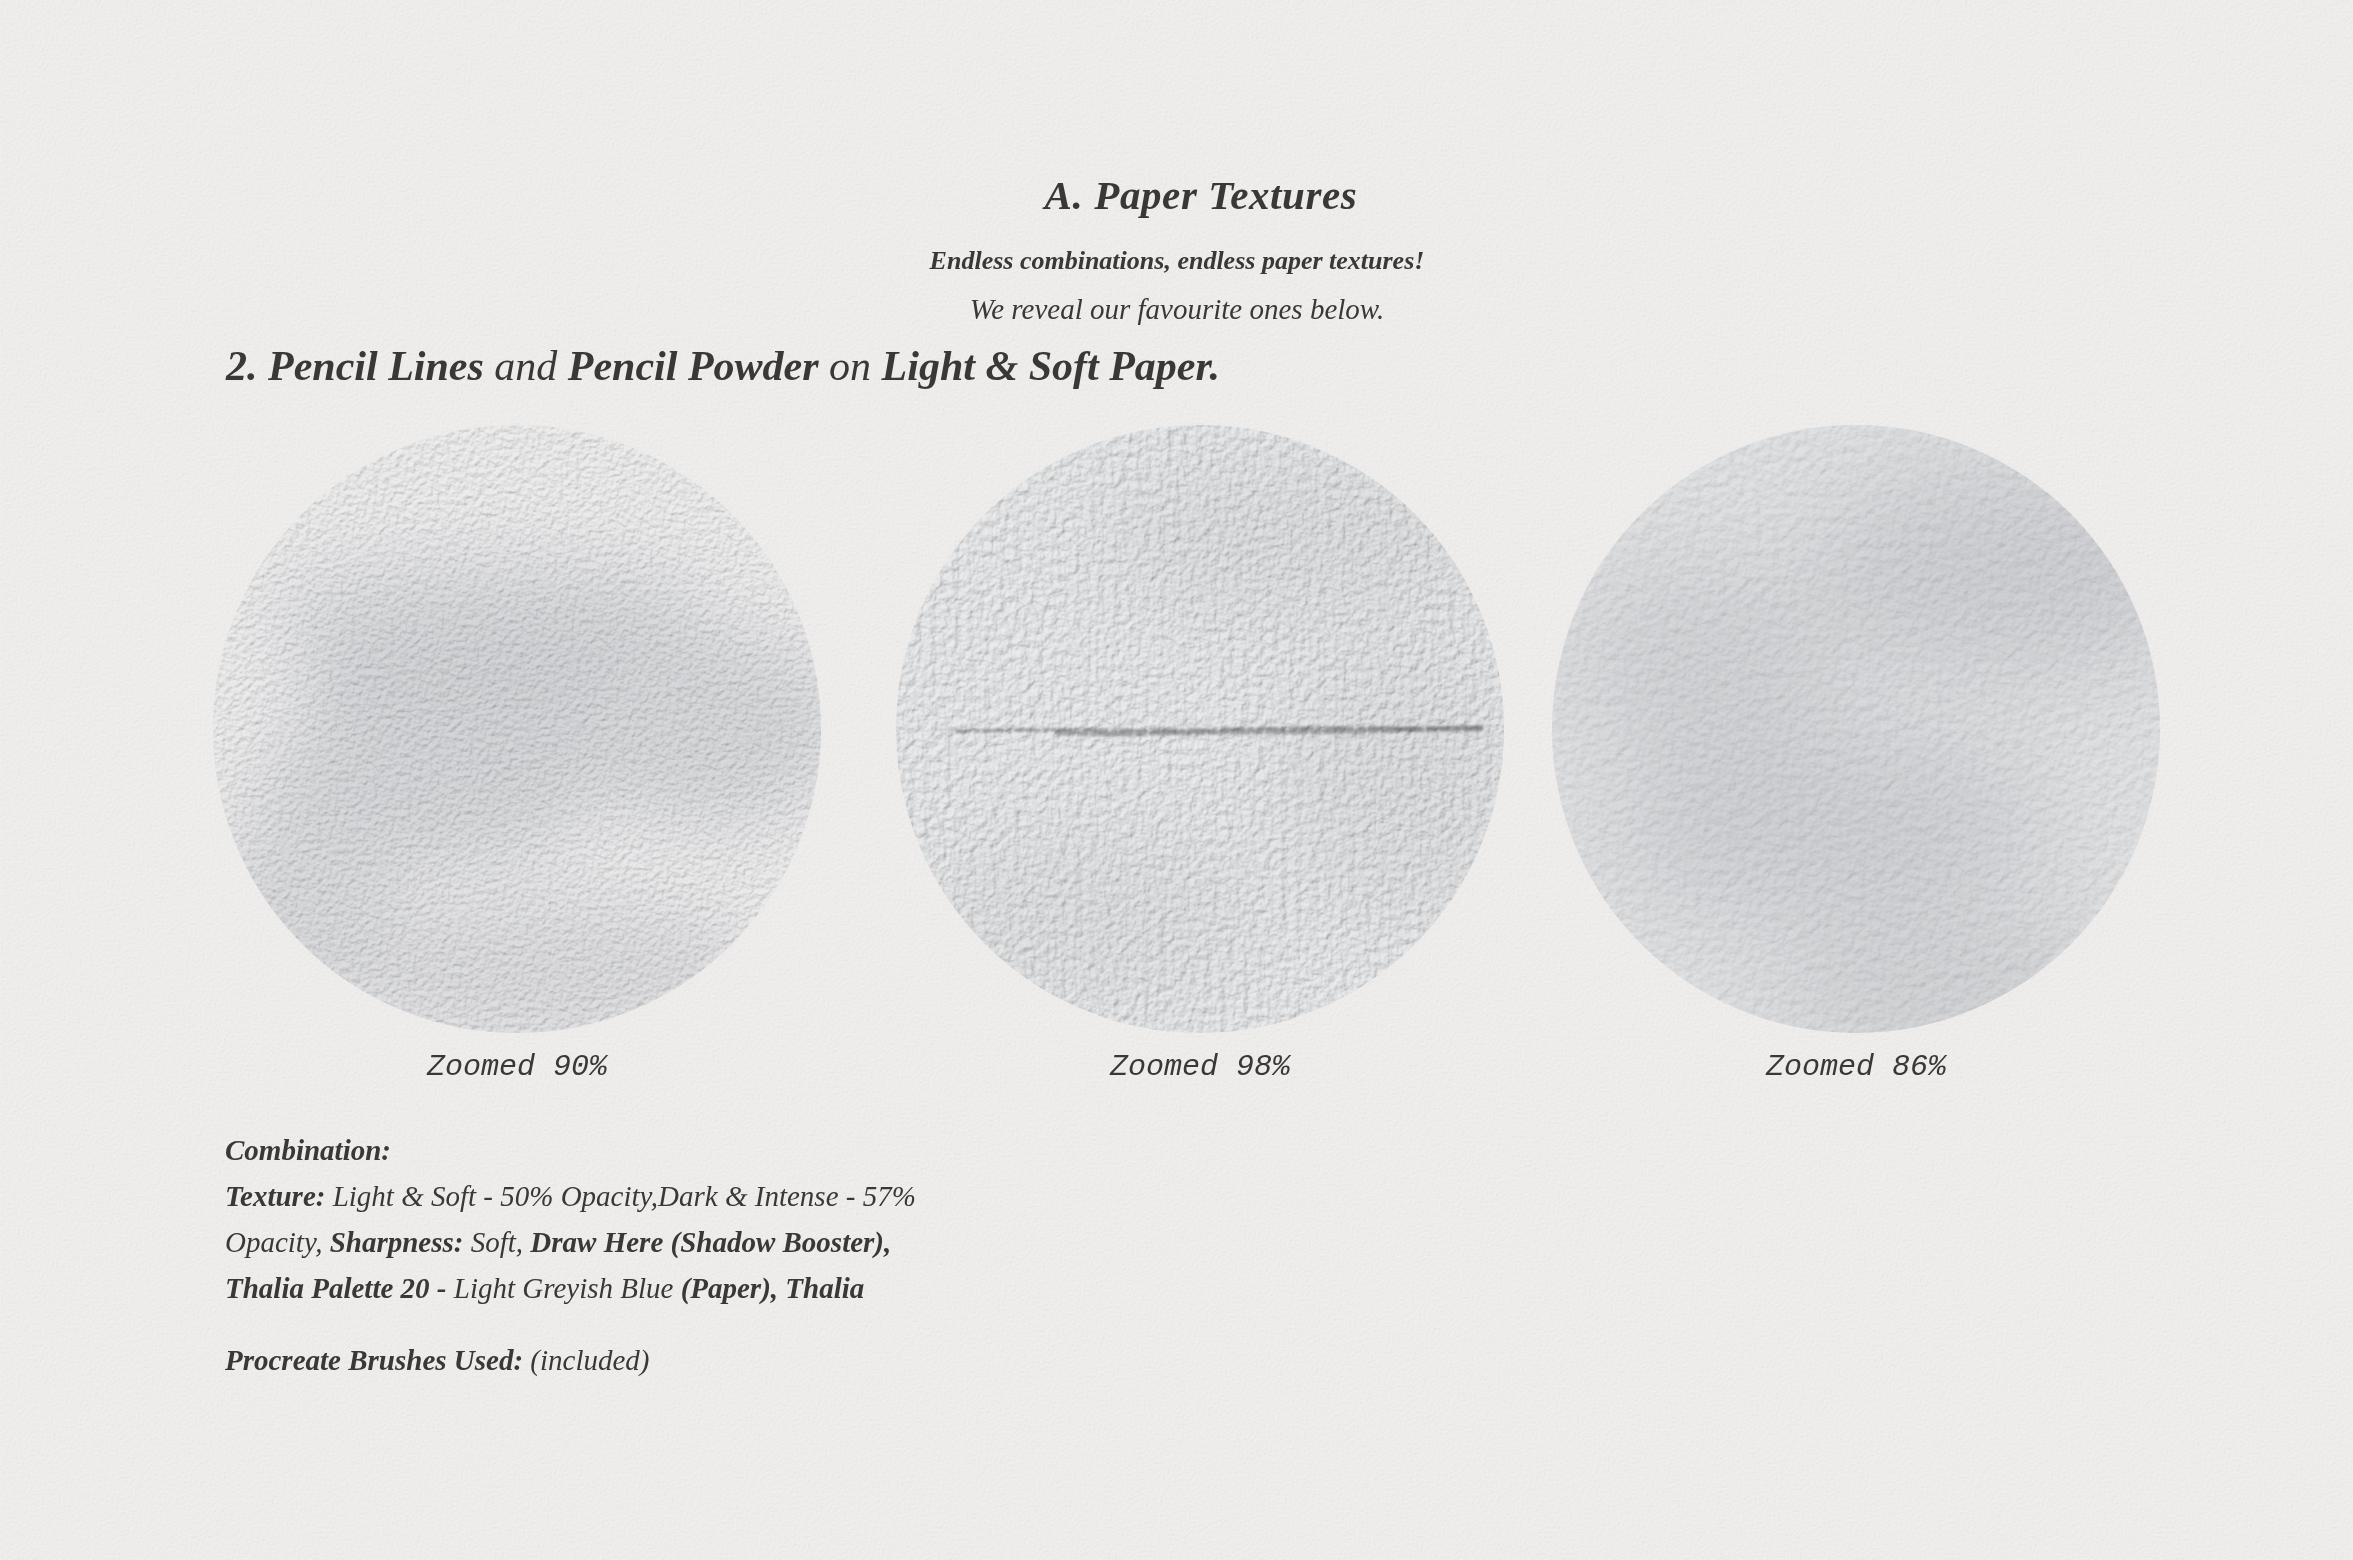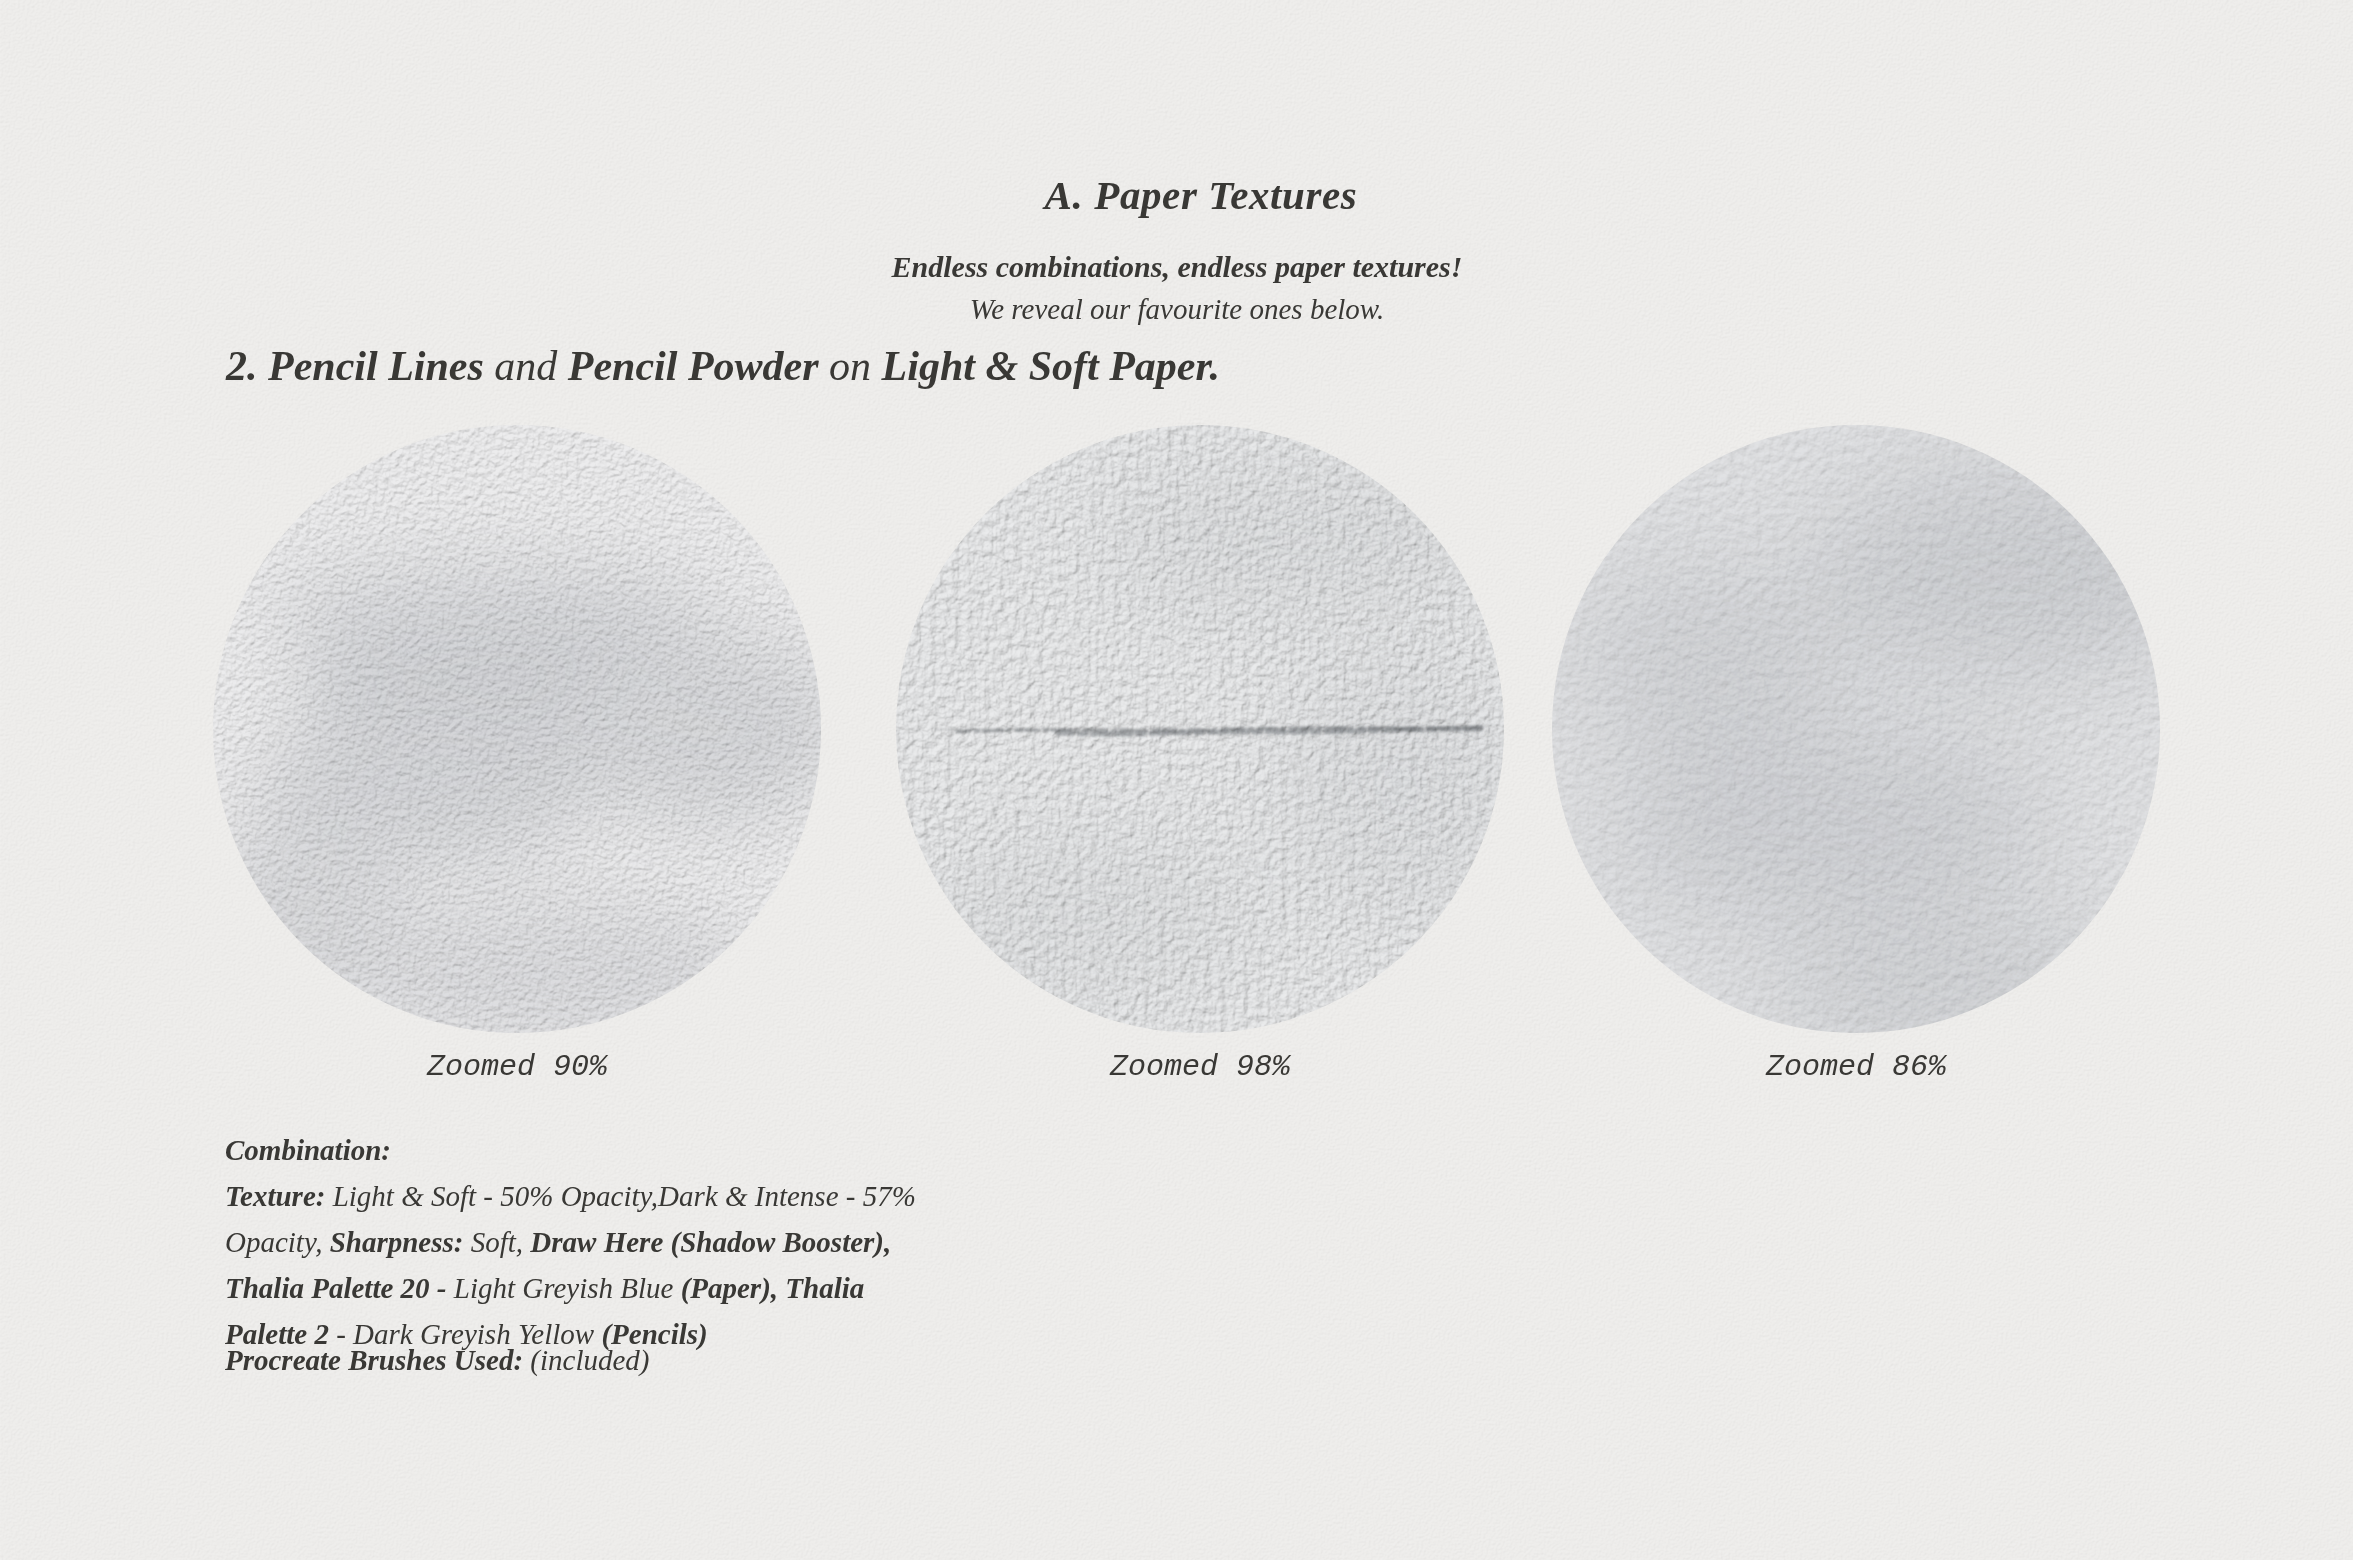--- a/index.html
+++ b/index.html
@@ -24,21 +24,21 @@
     left: 0; top: 147px; width: 100%;
     text-align: center;
     font-size: 41px; font-weight: 700;
     line-height: 1.05;
     letter-spacing: 0.6px;
     padding-left: 24px;
   }
   .sub1 {
     left: 0; top: 221px; width: 100%;
     text-align: center;
-    font-size: 30px; font-weight: 700;
+    font-size: 26px; font-weight: 700;
     line-height: 1.05;
   }
   .sub2 {
     left: 0; top: 265px; width: 100%;
     text-align: center;
     font-size: 29px; font-weight: 400;
     line-height: 1.05;
   }
   .section-heading {
     left: 217px; top: 334px;
@@ -193,19 +193,18 @@
     </g>
   </svg>
   <figcaption class="caption">Zoomed 86%</figcaption>
 </figure>
 
 <div class="layer combo">
   <p><span class="b">Combination:</span></p>
   <p><span class="b">Texture:</span><span> Light &amp; Soft - 50% Opacity,Dark &amp;  Intense - 57%</span></p>
   <p><span>Opacity, </span><span class="b">Sharpness:</span><span> Soft, </span><span class="b">Draw Here (Shadow Booster),</span></p>
   <p><span class="b">Thalia Palette 20 - </span><span>Light Greyish Blue </span><span class="b">(Paper), Thalia</span></p>
-  <p><span class="b">Palette 2</span><span> - Dark Greyish Yellow </span><span class="b">(Pencils)</span></p>
 </div>
 
 <div class="layer brushes">
   <p><span class="b">Procreate Brushes Used:</span><span> (included)</span></p>
 </div>
 
 
 </body></html>

